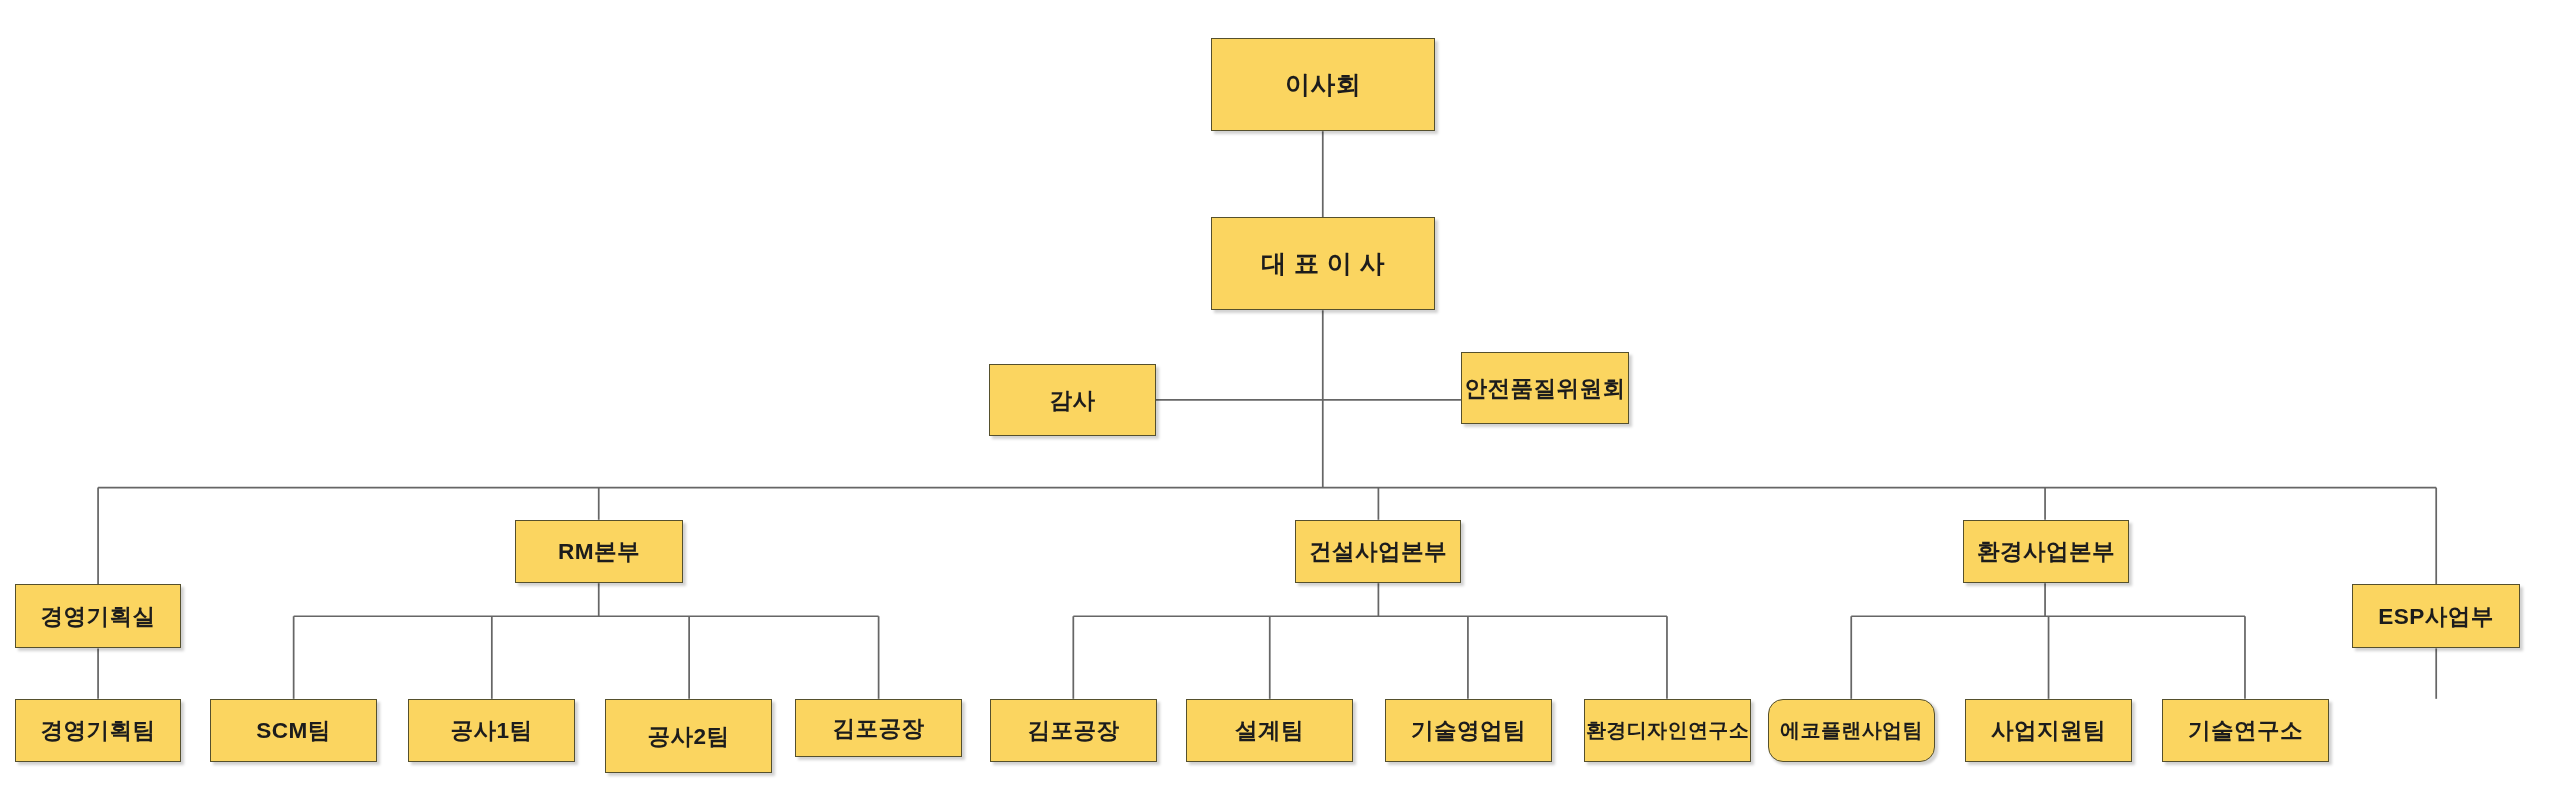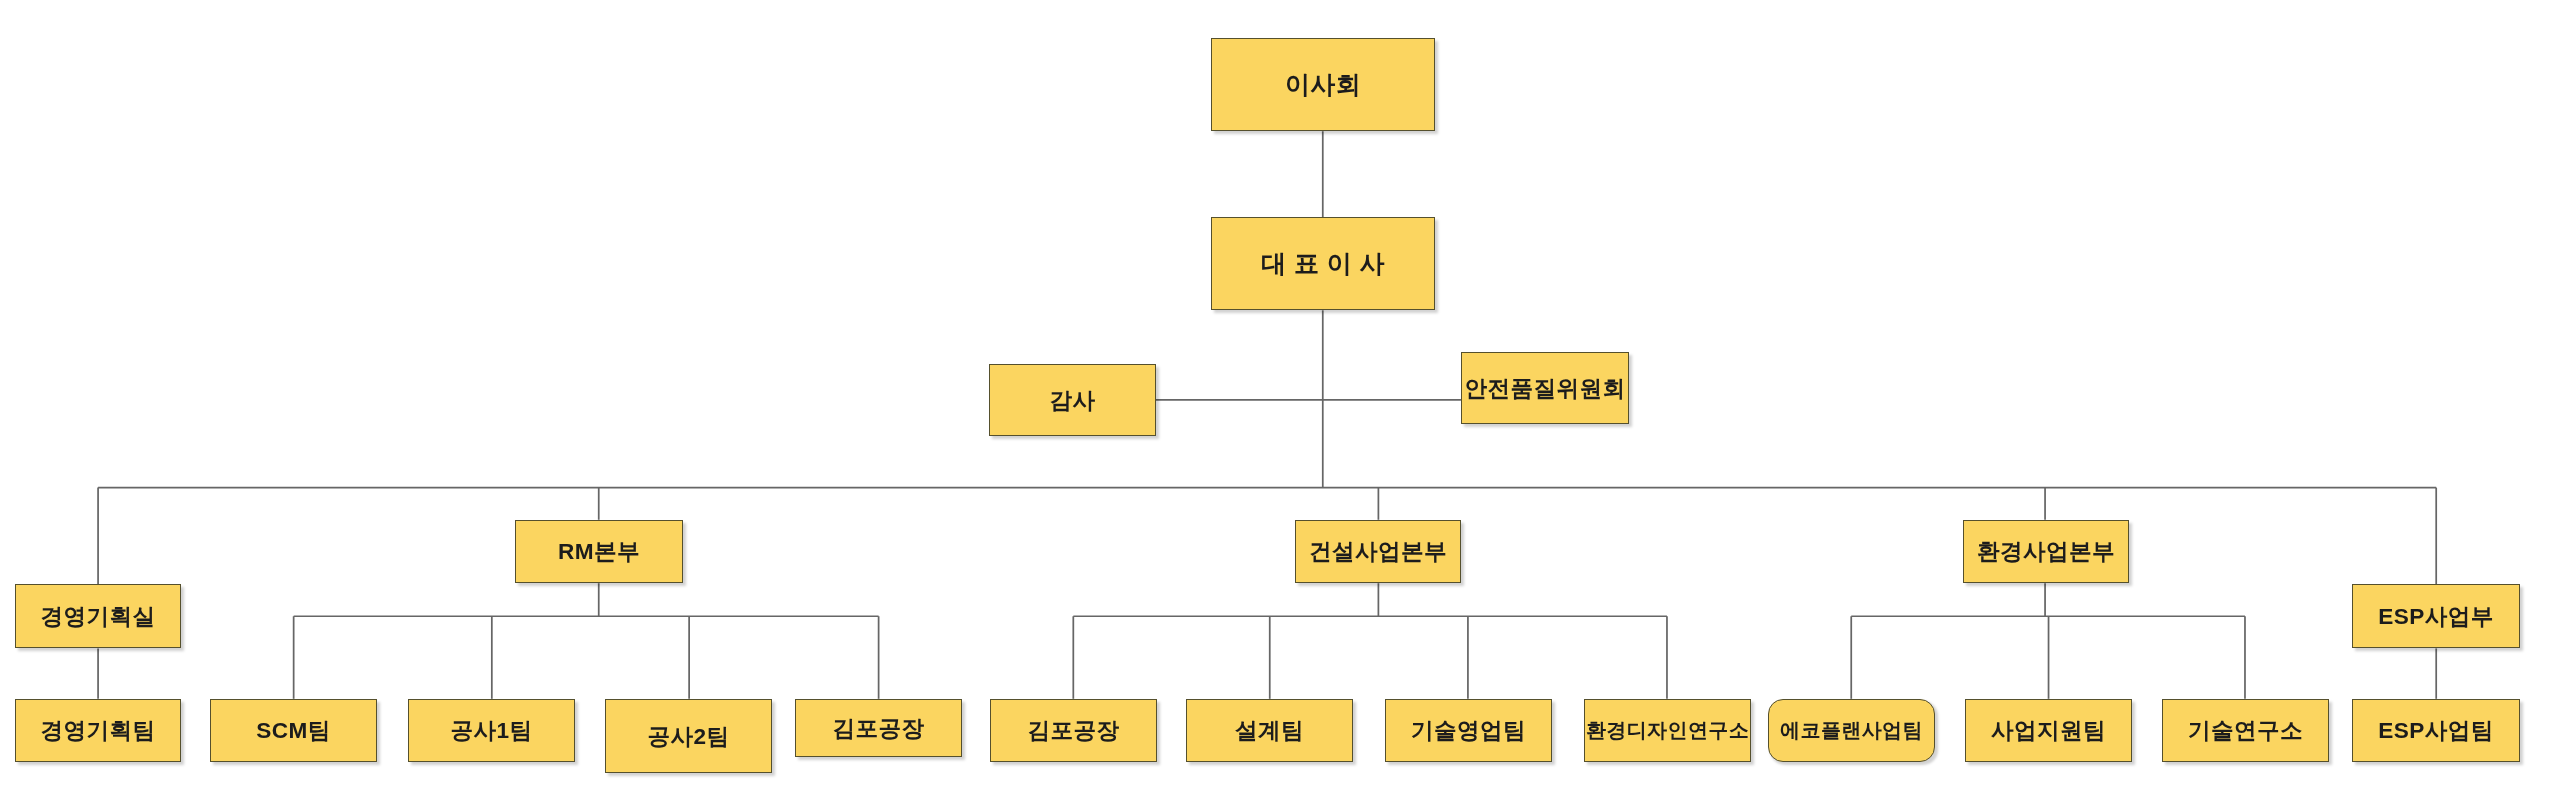--- a/index.html
+++ b/index.html
@@ -107,16 +107,15 @@
   <div class="node" style="left:408px;  top:699px; width:167px; height:63px;">공사1팀</div>
   <div class="node" style="left:605px;  top:699px; width:167px; height:74px;">공사2팀</div>
   <div class="node" style="left:795px;  top:699px; width:167px; height:58px;">김포공장</div>
   <div class="node" style="left:990px; top:699px; width:167px; height:63px;">김포공장</div>
   <div class="node" style="left:1186px; top:699px; width:167px; height:63px;">설계팀</div>
   <div class="node" style="left:1385px; top:699px; width:167px; height:63px;">기술영업팀</div>
   <div class="node sm" style="left:1584px; top:699px; width:167px; height:63px;">환경디자인연구소</div>
   <div class="node sm" style="left:1768px; top:699px; width:167px; height:63px;border-radius:15px;">에코플랜사업팀</div>
   <div class="node" style="left:1965px; top:699px; width:167px; height:63px;">사업지원팀</div>
   <div class="node" style="left:2162px; top:699px; width:167px; height:63px;">기술연구소</div>
-  <div class="node" style="left:2352px; top:699px; width:168px; height:63px;">ESP사업팀</div>
 
 </div>
 
 
 </body></html>

